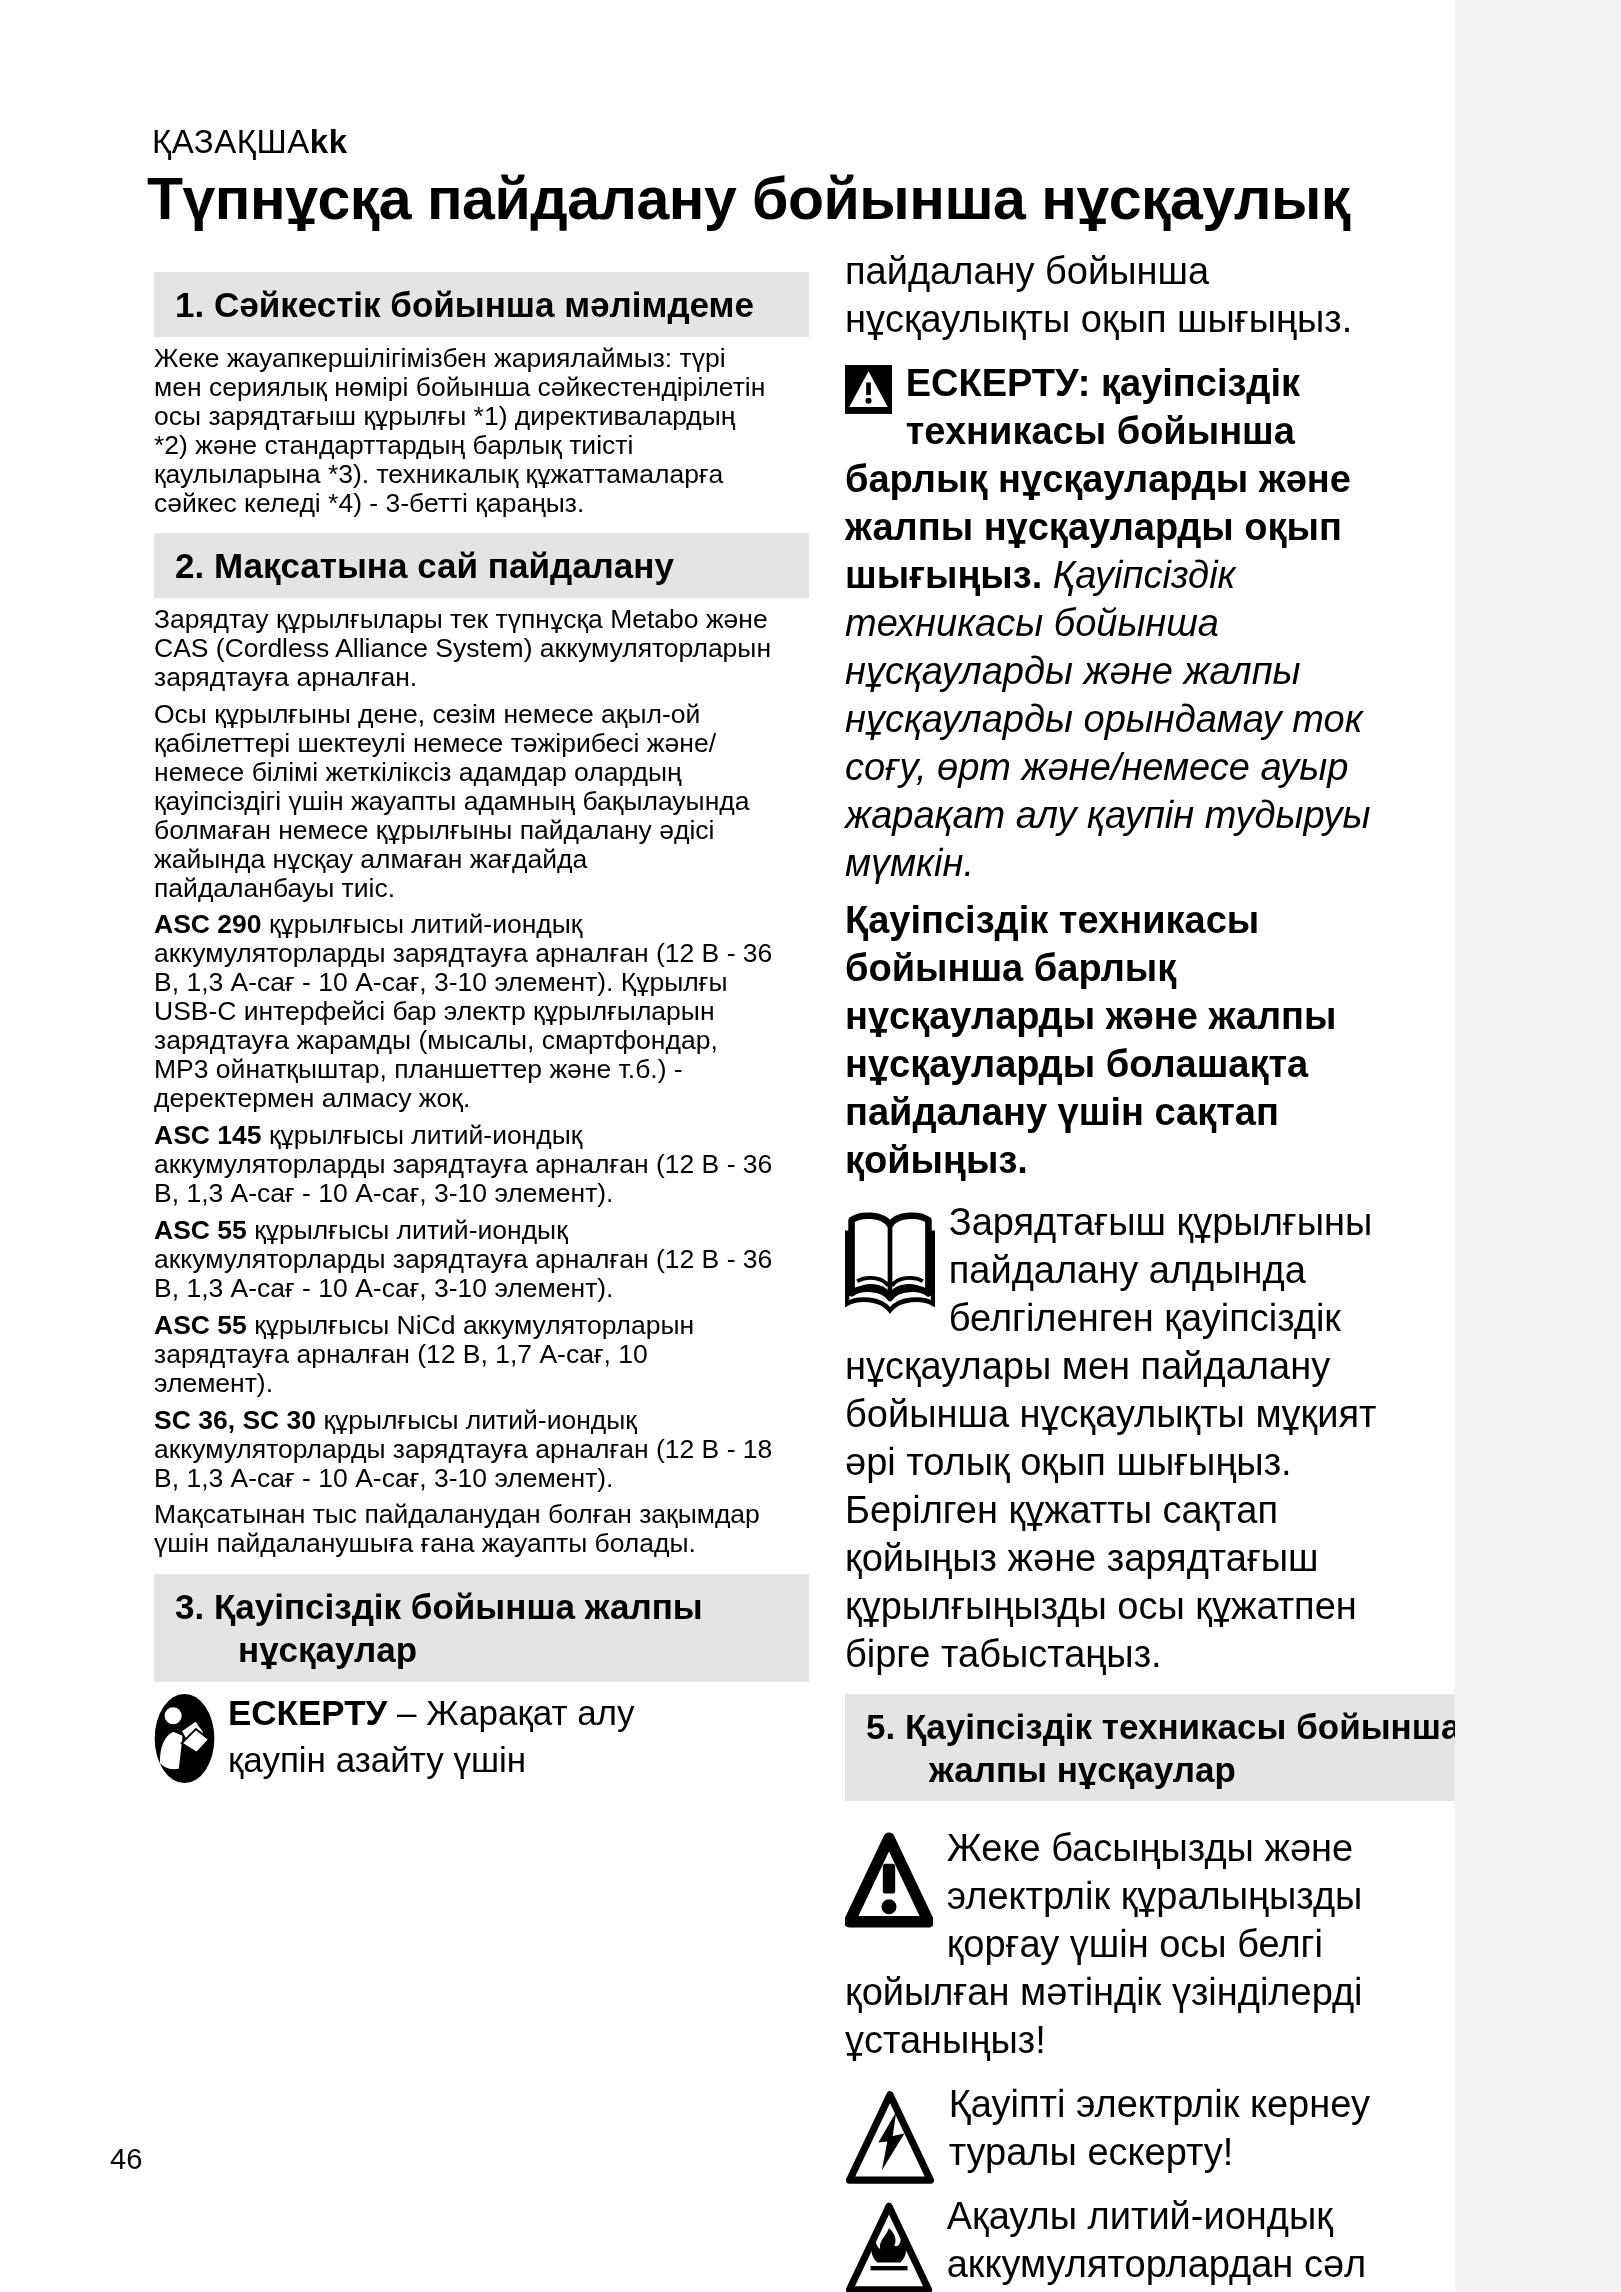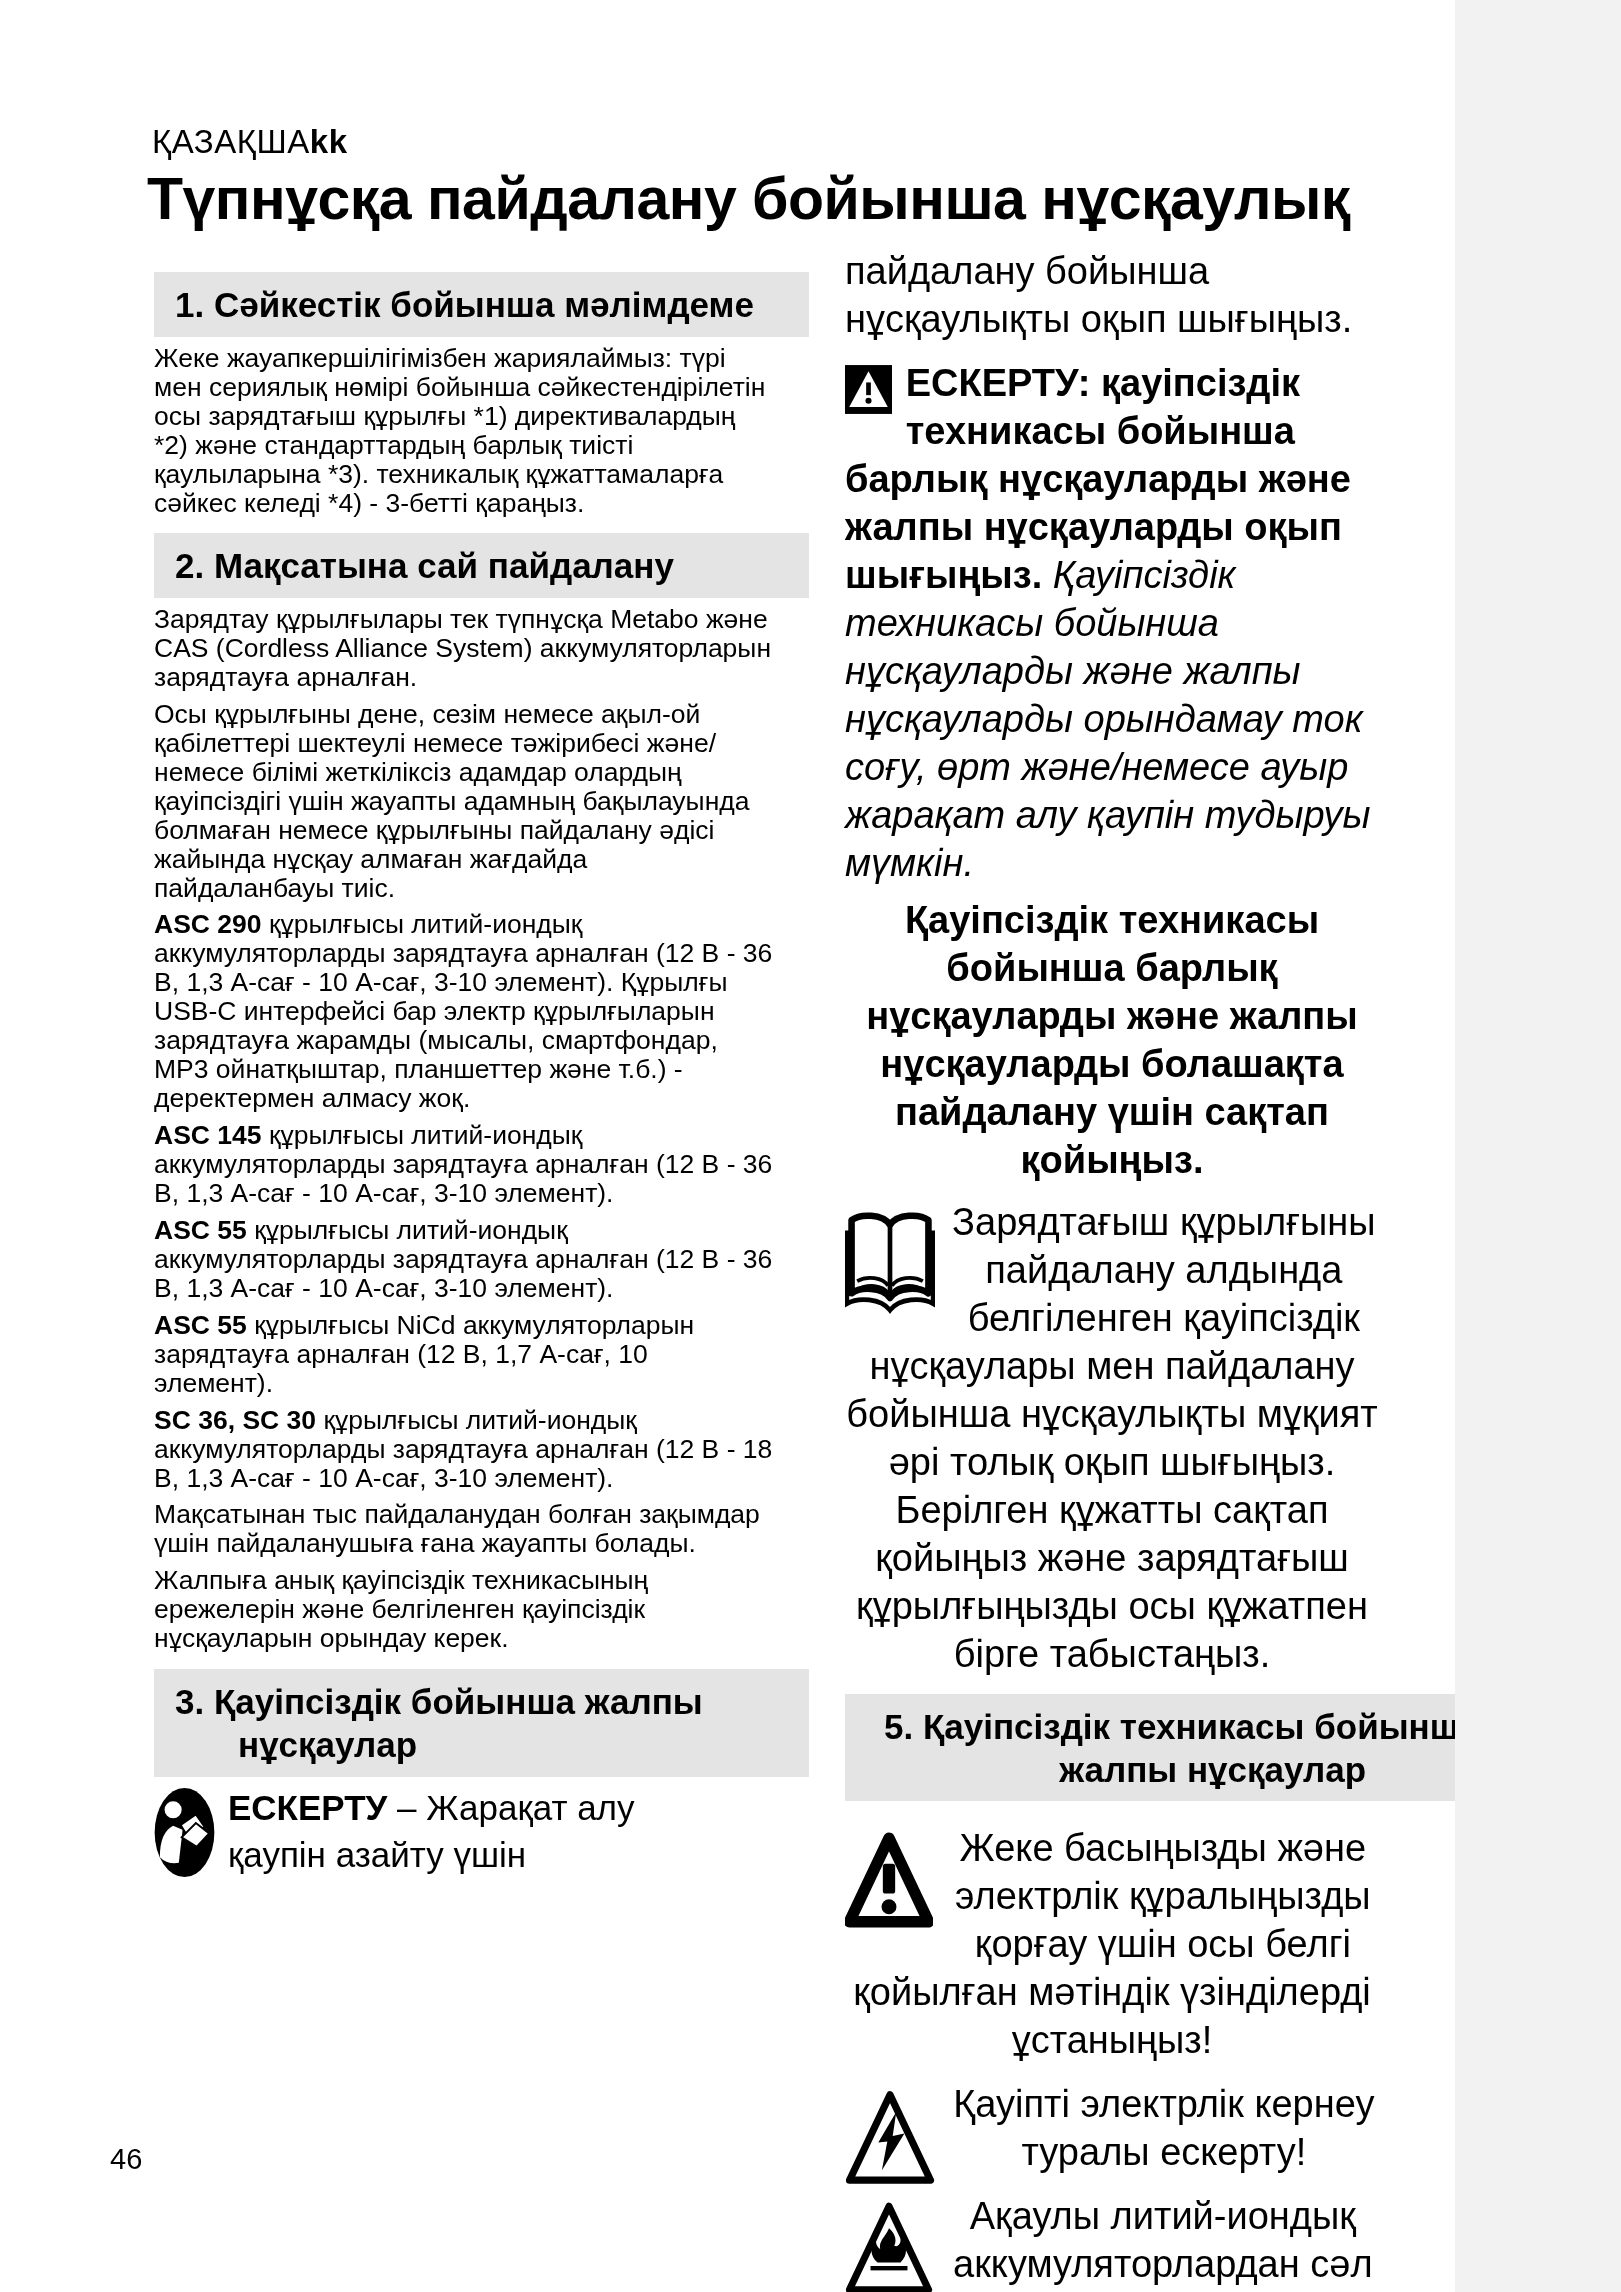--- a/index.html
+++ b/index.html
@@ -21,21 +21,21 @@
   .big{font-size:38px;line-height:48px;}
   .big-p{margin:0;max-width:534px;}
   .bold{font-weight:bold;}
   .mt8{margin-top:7.8px;}.mt10{margin-top:9.8px;}.mt14{margin-top:13.7px;}
   .mt16{margin-top:15.7px;}.mt18{margin-top:7px;}.mt20{margin-top:23px;}
   .icon-row{display:flex;align-items:flex-start;}
   .icon-cell{flex:0 0 71px;padding-top:3.9px;}
   .icon-row .body-p{margin:0;}
   .esk-text{margin:0;max-width:470px;font-size:35px;line-height:47px;}
   .float-icon{float:left;margin:5.9px 13.7px 3.9px 0;}
-  .clear{clear:both;text-align:center;}
+  .clear{clear:both;}
   .page-number{position:absolute;left:110px;top:2143px;font-size:29px;}
   svg{display:block;}
 </style>
 </head>
 <body>
 
 <div class="page">
 
   <div class="lang-label">
     <span>ҚАЗАҚША</span><b>kk</b>
@@ -55,21 +55,20 @@
     <p class="body-p">Осы құрылғыны дене, сезім немесе ақыл-ой қабілеттері шектеулі немесе тәжірибесі және/немесе білімі жеткіліксіз адамдар олардың қауіпсіздігі үшін жауапты адамның бақылауында болмаған немесе құрылғыны пайдалану әдісі жайында нұсқау алмаған жағдайда пайдаланбауы тиіс.</p>
 
     <p class="body-p"><b>ASC 290</b><span> құрылғысы литий-иондық аккумуляторларды зарядтауға арналған (12 В - 36 В, 1,3 А-сағ - 10 А-сағ, 3-10 элемент). Құрылғы USB-C интерфейсі бар электр құрылғыларын зарядтауға жарамды (мысалы, смартфондар, MP3 ойнатқыштар, планшеттер және т.б.) - деректермен алмасу жоқ.</span></p>
     <p class="body-p"><b>ASC 145</b><span> құрылғысы литий-иондық аккумуляторларды зарядтауға арналған (12 В - 36 В, 1,3 А-сағ - 10 А-сағ, 3-10 элемент).</span></p>
     <p class="body-p"><b>ASC 55</b><span> құрылғысы литий-иондық аккумуляторларды зарядтауға арналған (12 В - 36 В, 1,3 А-сағ - 10 А-сағ, 3-10 элемент).</span></p>
     <p class="body-p"><b>ASC 55</b><span> құрылғысы NiCd аккумуляторларын зарядтауға арналған (12 В, 1,7 А-сағ, 10 элемент).</span></p>
     <p class="body-p"><b>SC 36, SC 30</b><span> құрылғысы литий-иондық аккумуляторларды зарядтауға арналған (12 В - 18 В, 1,3 А-сағ - 10 А-сағ, 3-10 элемент).</span></p>
 
 
     <p class="body-p">Мақсатынан тыс пайдаланудан болған зақымдар үшін пайдаланушыға ғана жауапты болады.</p>
-    <p class="body-p">Жалпыға анық қауіпсіздік техникасының ережелерін және белгіленген қауіпсіздік нұсқауларын орындау керек.</p>
 
     <div class="sec-heading mt16">3. Қауіпсіздік бойынша жалпы нұсқаулар</div>
 
     <div class="icon-row mt18">
       <div class="icon-cell" style="flex-basis:74px;">
         <svg width="61" height="91" viewBox="0 0 64 96">
           <ellipse cx="32" cy="48" rx="31.5" ry="47" fill="#000"></ellipse>
           <circle cx="20" cy="24" r="9" fill="#fff"></circle>
           <path d="M6 74 Q6 48 20 41 L30 45 L26 80 Q14 82 6 74 Z" fill="#fff"></path>
           <polygon points="28,40 44,29 53,42 37,55" fill="#fff" stroke="#000" stroke-width="2"></polygon>

